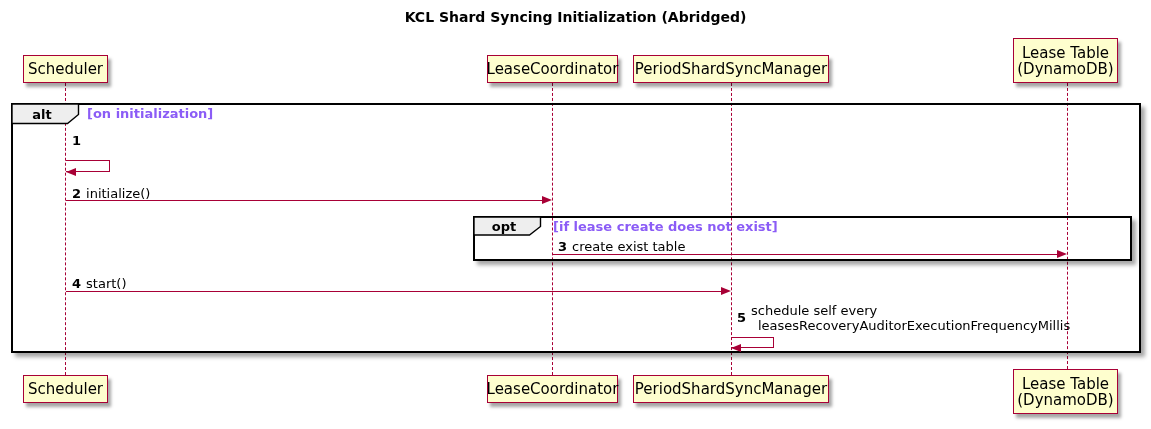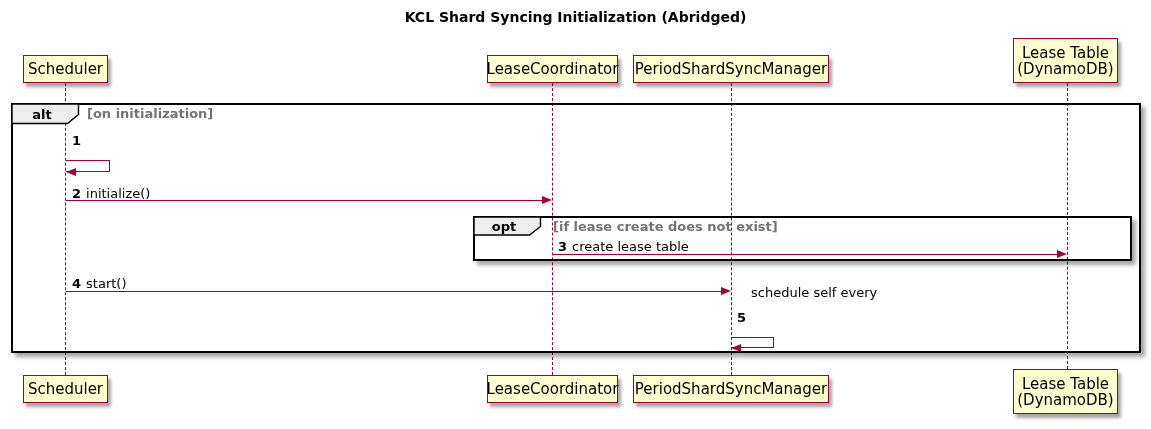--- a/index.html
+++ b/index.html
@@ -52,21 +52,21 @@
     box-shadow: 4px 4px 4px rgba(0,0,0,0.35);
     background: transparent;
   }
   .pent { position: absolute; }
   .pent path { fill: var(--pentagon-fill); stroke: #000; stroke-width: 1.4; }
   .pent text { font: bold 13px "DejaVu Sans", "Liberation Sans", sans-serif; fill: #000; }
   .cond {
     position: absolute;
     font-size: 13px;
     font-weight: bold;
-    color: #737373;
+    color: #8b5cf6;
     white-space: nowrap;
   }
   .num { position: absolute; font-size: 13px; font-weight: bold; color: #000; }
   .mrow {
     position: absolute;
     display: flex;
     gap: 5px;
     font-size: 13px;
     color: #000;
     white-space: nowrap;
@@ -133,35 +133,36 @@
 
   <div class="frame" style="left:473px;top:216px;width:659px;height:45px"></div>
   <svg class="pent" style="left:474px;top:217px" width="70" height="20" viewBox="0 0 70 20">
     <path d="M0,0 H66.5 V9.5 L55.5,18 H0 Z"></path>
     <text x="30" y="14" text-anchor="middle">opt</text>
   </svg>
   <div class="cond" style="left:553px;top:219px">[if lease create does not exist]</div>
 
   <div class="mrow" style="left:558px;top:239px">
     <span class="n">3</span>
-      <span>create lease table</span>
+      <span>create exist table</span>
   </div>
   <div class="hline" style="left:553px;top:254px;width:506px"></div>
   <div class="ah-right" style="left:1057px;top:250px"></div>
 
   <div class="mrow" style="left:72px;top:276px">
     <span class="n">4</span>
       <span>start()</span>
   </div>
   <div class="hline" style="left:66px;top:291px;width:657px"></div>
   <div class="ah-right" style="left:721px;top:287px"></div>
 
   <div class="num" style="left:737px;top:310px">5</div>
-  <div class="mtext" style="left:751px;top:285px">
+  <div class="mtext" style="left:751px;top:303px">
     <div>schedule self every</div>
+    <div style="padding-left:7px">leasesRecoveryAuditorExecutionFrequencyMillis</div>
   </div>
   <div class="selfloop" style="left:731px;top:337px;width:43px;height:11px"></div>
   <div class="ah-left" style="left:731px;top:344px"></div>
 
   <div class="pbox" style="left:23px;top:55px;width:85px;height:28px">
     <div>Scheduler</div>
   </div>
   <div class="pbox" style="left:487px;top:55px;width:131px;height:28px">
     <div>LeaseCoordinator</div>
   </div>

